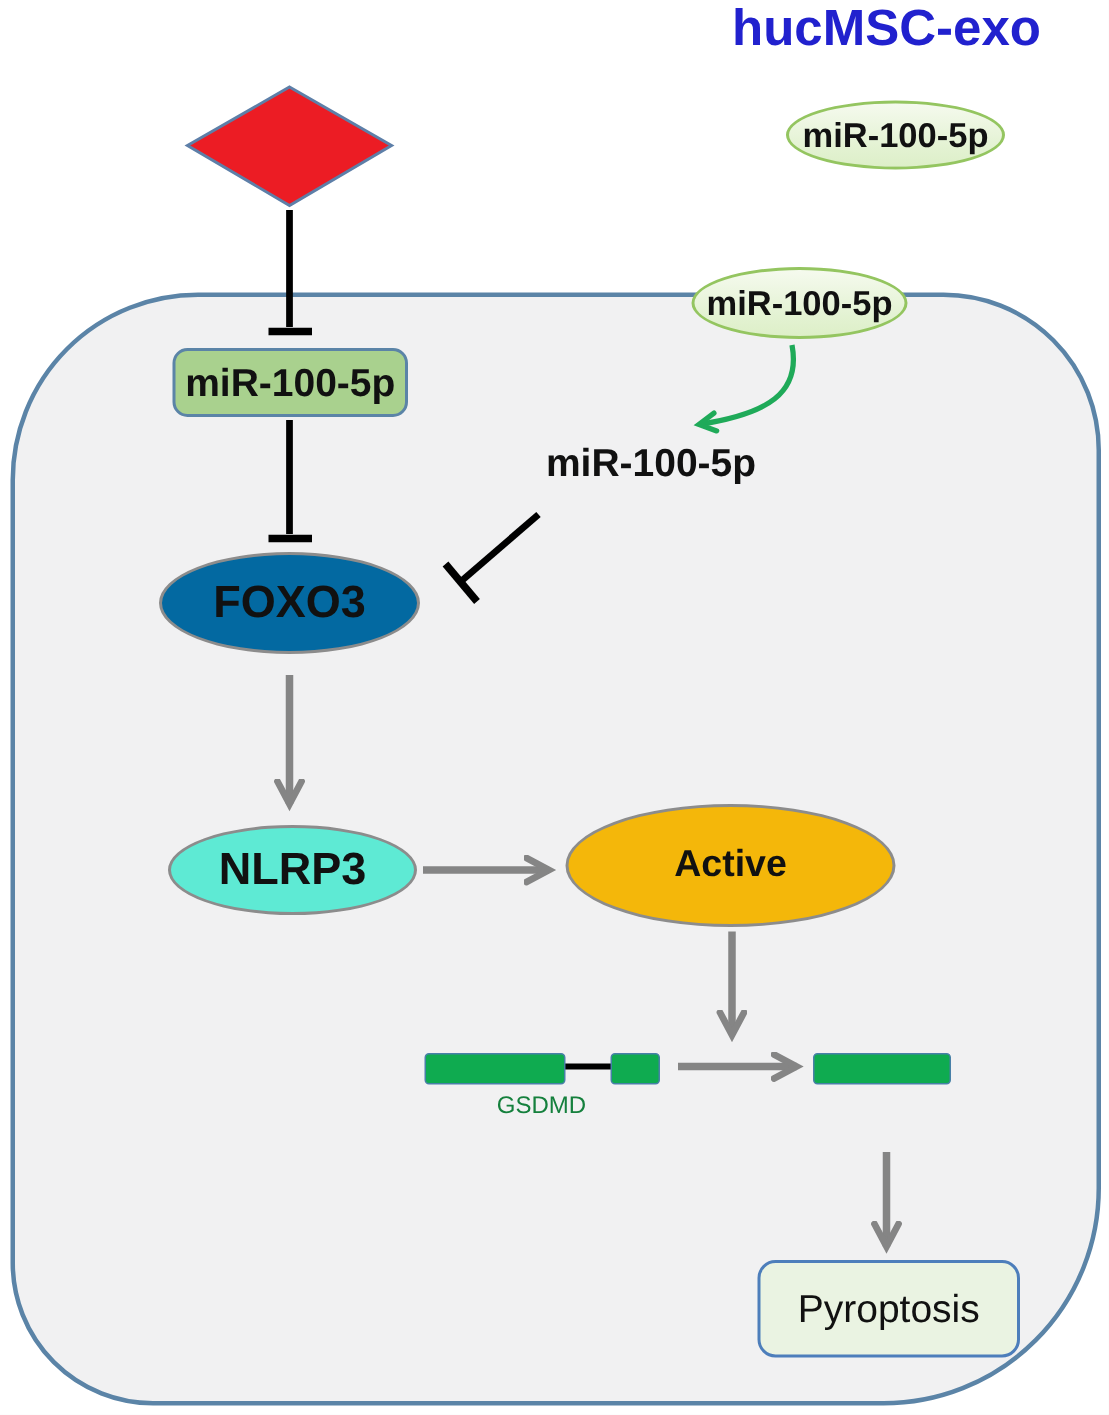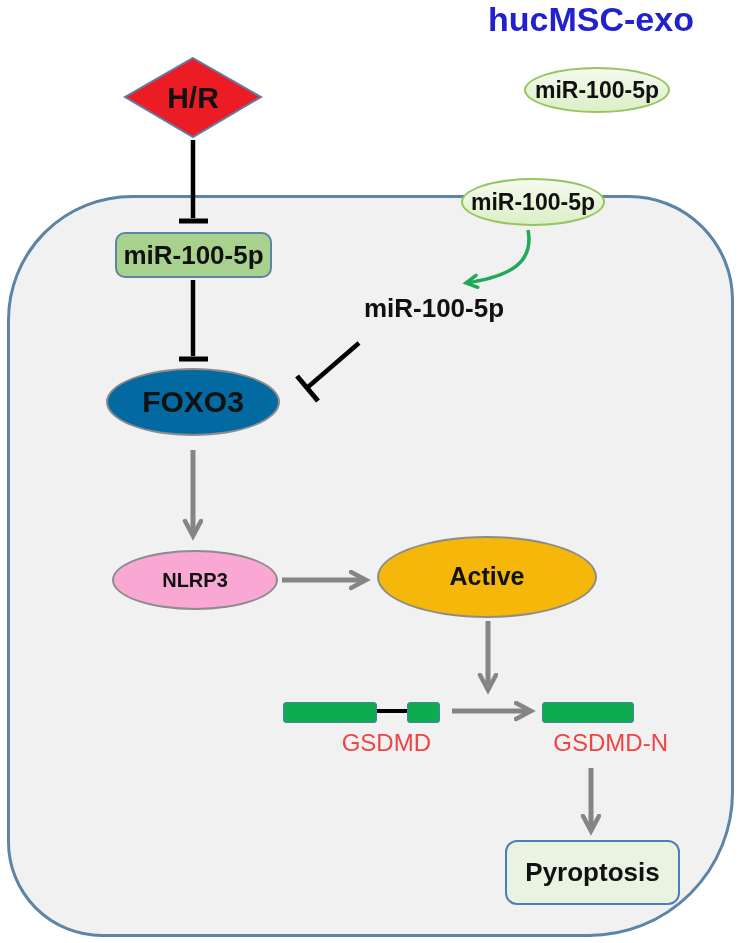--- a/index.html
+++ b/index.html
@@ -33,39 +33,39 @@
     font-weight:bold;font-size:26px;
   }
   .mir-free{left:344px;top:293px;width:180px;height:30px;font-weight:bold;font-size:26px;}
   .foxo3{
     left:106px;top:368px;width:174px;height:68px;
     background:#0369a1;border:2.5px solid #8C8C8C;
     font-weight:bold;font-size:30px;
   }
   .nlrp3{
     left:112px;top:550px;width:166px;height:60px;
-    background:#f9a8d4;border:2.5px solid #8C8C8C;
-    font-weight:bold;font-size:20px;
+    background:#5eead4;border:2.5px solid #8C8C8C;
+    font-weight:bold;font-size:30px;
   }
   .caspase{
     left:377px;top:536px;width:220px;height:82px;
     background:#F4B70A;border:2.5px solid #8C8C8C;
     font-weight:bold;font-size:25px;line-height:1.18;flex-direction:column;
   }
   .bar{background:#0FAB50;border:1.5px solid #4880A8;border-radius:3px;height:19px;z-index:3;}
   .bar1{left:283px;top:702px;width:92px;}
   .bar2{left:407px;top:702px;width:31px;}
   .bar3{left:542px;top:702px;width:90px;}
-  .gene-label{font-size:24px;color:#ef4444;z-index:3;text-align:right;}
+  .gene-label{font-size:16px;color:#15803d;z-index:3;text-align:center;}
   .gsdmd-label{left:291px;top:729px;width:140px;}
   .gsdmdn-label{left:508px;top:729px;width:160px;}
   .pyroptosis{
     left:505px;top:840px;width:175px;height:65px;
     background:#EAF3E2;border:2.5px solid #4D7EBB;border-radius:12px;
-    font-weight:bold;font-size:26px;
+    font-weight:normal;font-size:26px;
   }
   .hr-label{left:143px;top:79px;width:100px;height:37px;font-weight:bold;font-size:30px;z-index:3;}
   .main-title{left:471px;top:0px;width:240px;text-align:center;
     font-weight:bold;font-size:34px;color:#2121CE;z-index:3;}
   .cell-label{left:80px;top:853px;width:220px;text-align:center;
     font-size:38px;color:#E8201D;z-index:3;}
 </style>
 </head>
 <body>
 
@@ -104,21 +104,20 @@
 
     <line x1="374" y1="711" x2="408" y2="711" stroke="#000" stroke-width="4"></line>
 
     <line x1="452" y1="711" x2="531" y2="711" stroke="#858585" stroke-width="5" marker-end="url(#chevGray)"></line>
 
     <line x1="591" y1="768" x2="591" y2="831" stroke="#858585" stroke-width="5" marker-end="url(#chevGray)"></line>
   </svg>
 
   <div class="abs main-title">hucMSC-exo</div>
 
-  <div class="abs node hr-label">H/R</div>
 
   <div class="abs node ellipse exo-ellipse exo1">
     <span>miR-100-5p</span>
   </div>
   <div class="abs node ellipse exo-ellipse exo2">
     <span>miR-100-5p</span>
   </div>
 
   <div class="abs node mir-box">
     <span>miR-100-5p</span>
@@ -135,20 +134,19 @@
   </div>
 
   <div class="abs node ellipse caspase">
     <div>Active</div>
   </div>
 
   <div class="abs bar bar1"></div>
   <div class="abs bar bar2"></div>
   <div class="abs bar bar3"></div>
   <div class="abs gene-label gsdmd-label">GSDMD</div>
-  <div class="abs gene-label gsdmdn-label">GSDMD-N</div>
 
   <div class="abs node pyroptosis">
     <span>Pyroptosis</span>
   </div>
 
 
 </div>
 
 </body></html>

